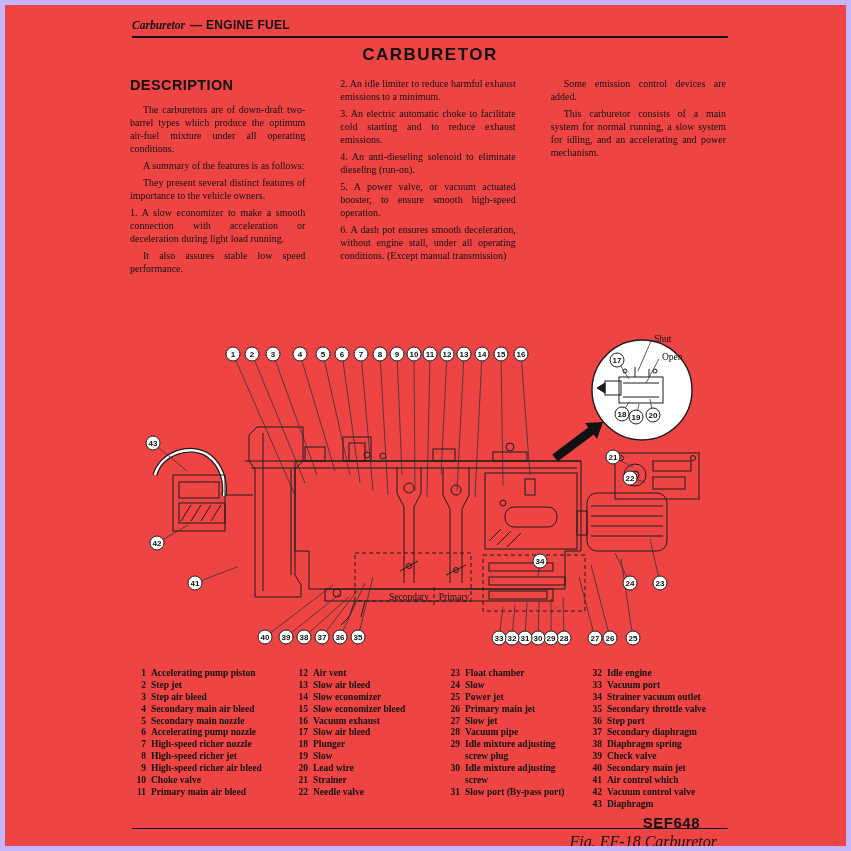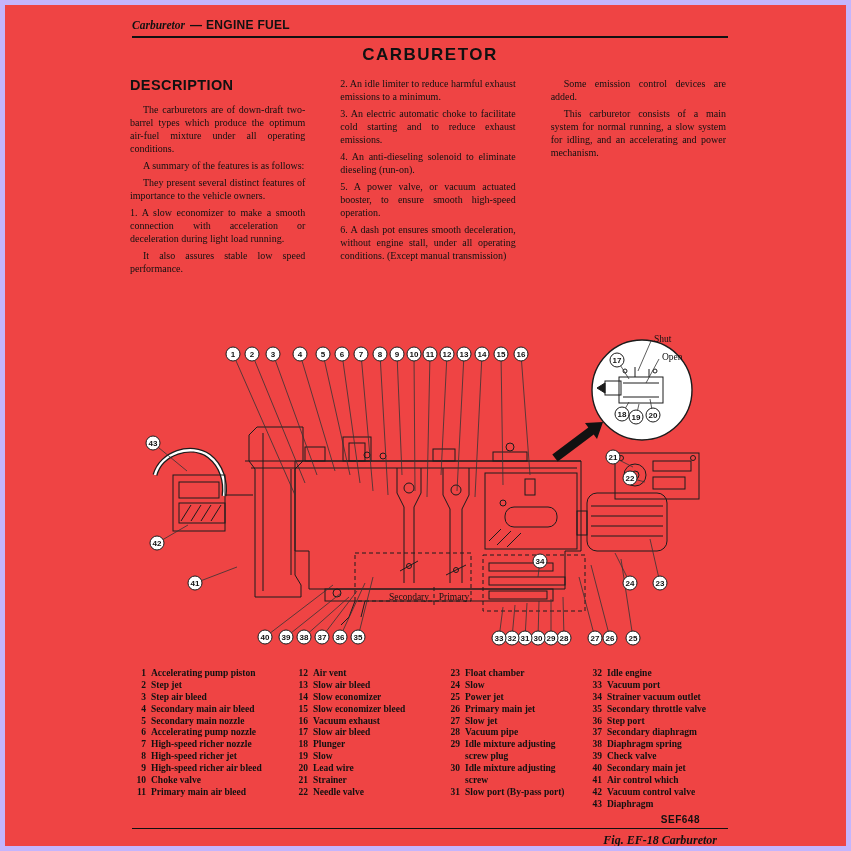--- a/index.html
+++ b/index.html
@@ -28,23 +28,23 @@
 
   .parts{position:absolute;left:128px;top:663px;width:596px;display:flex;justify-content:space-between}
   .parts-col:nth-child(1){width:152px}
   .parts-col:nth-child(2){width:142px}
   .parts-col:nth-child(3){width:132px}
   .parts-col:nth-child(4){width:140px}
   .part-row{display:flex;font-size:9.5px;font-weight:bold;line-height:1.25}
   .part-num{width:13px;text-align:right;margin-right:5px;flex:none}
   .part-name{flex:1}
 
-  .ref-code{position:absolute;right:146px;top:809px;font-family:"Liberation Sans",sans-serif;font-size:10px;font-weight:bold;letter-spacing:.5px}
+  .ref-code{position:absolute;right:146px;top:809px;font-family:"Liberation Sans",sans-serif;font-size:15px;font-weight:bold;letter-spacing:.5px}
   .footer-rule{position:absolute;left:127px;top:823px;width:596px;border-top:1.5px solid #111}
-  .fig-caption{position:absolute;right:129px;top:828px;font-size:12px;font-weight:bold;font-style:italic}
+  .fig-caption{position:absolute;right:129px;top:828px;font-size:16px;font-weight:normal;font-style:italic}
 </style>
 </head>
 <body>
 
 <div class="page">
 
   <header class="page-header">
     <span class="hdr-italic">Carburetor</span><span class="hdr-rest">— ENGINE FUEL</span>
   </header>
 

